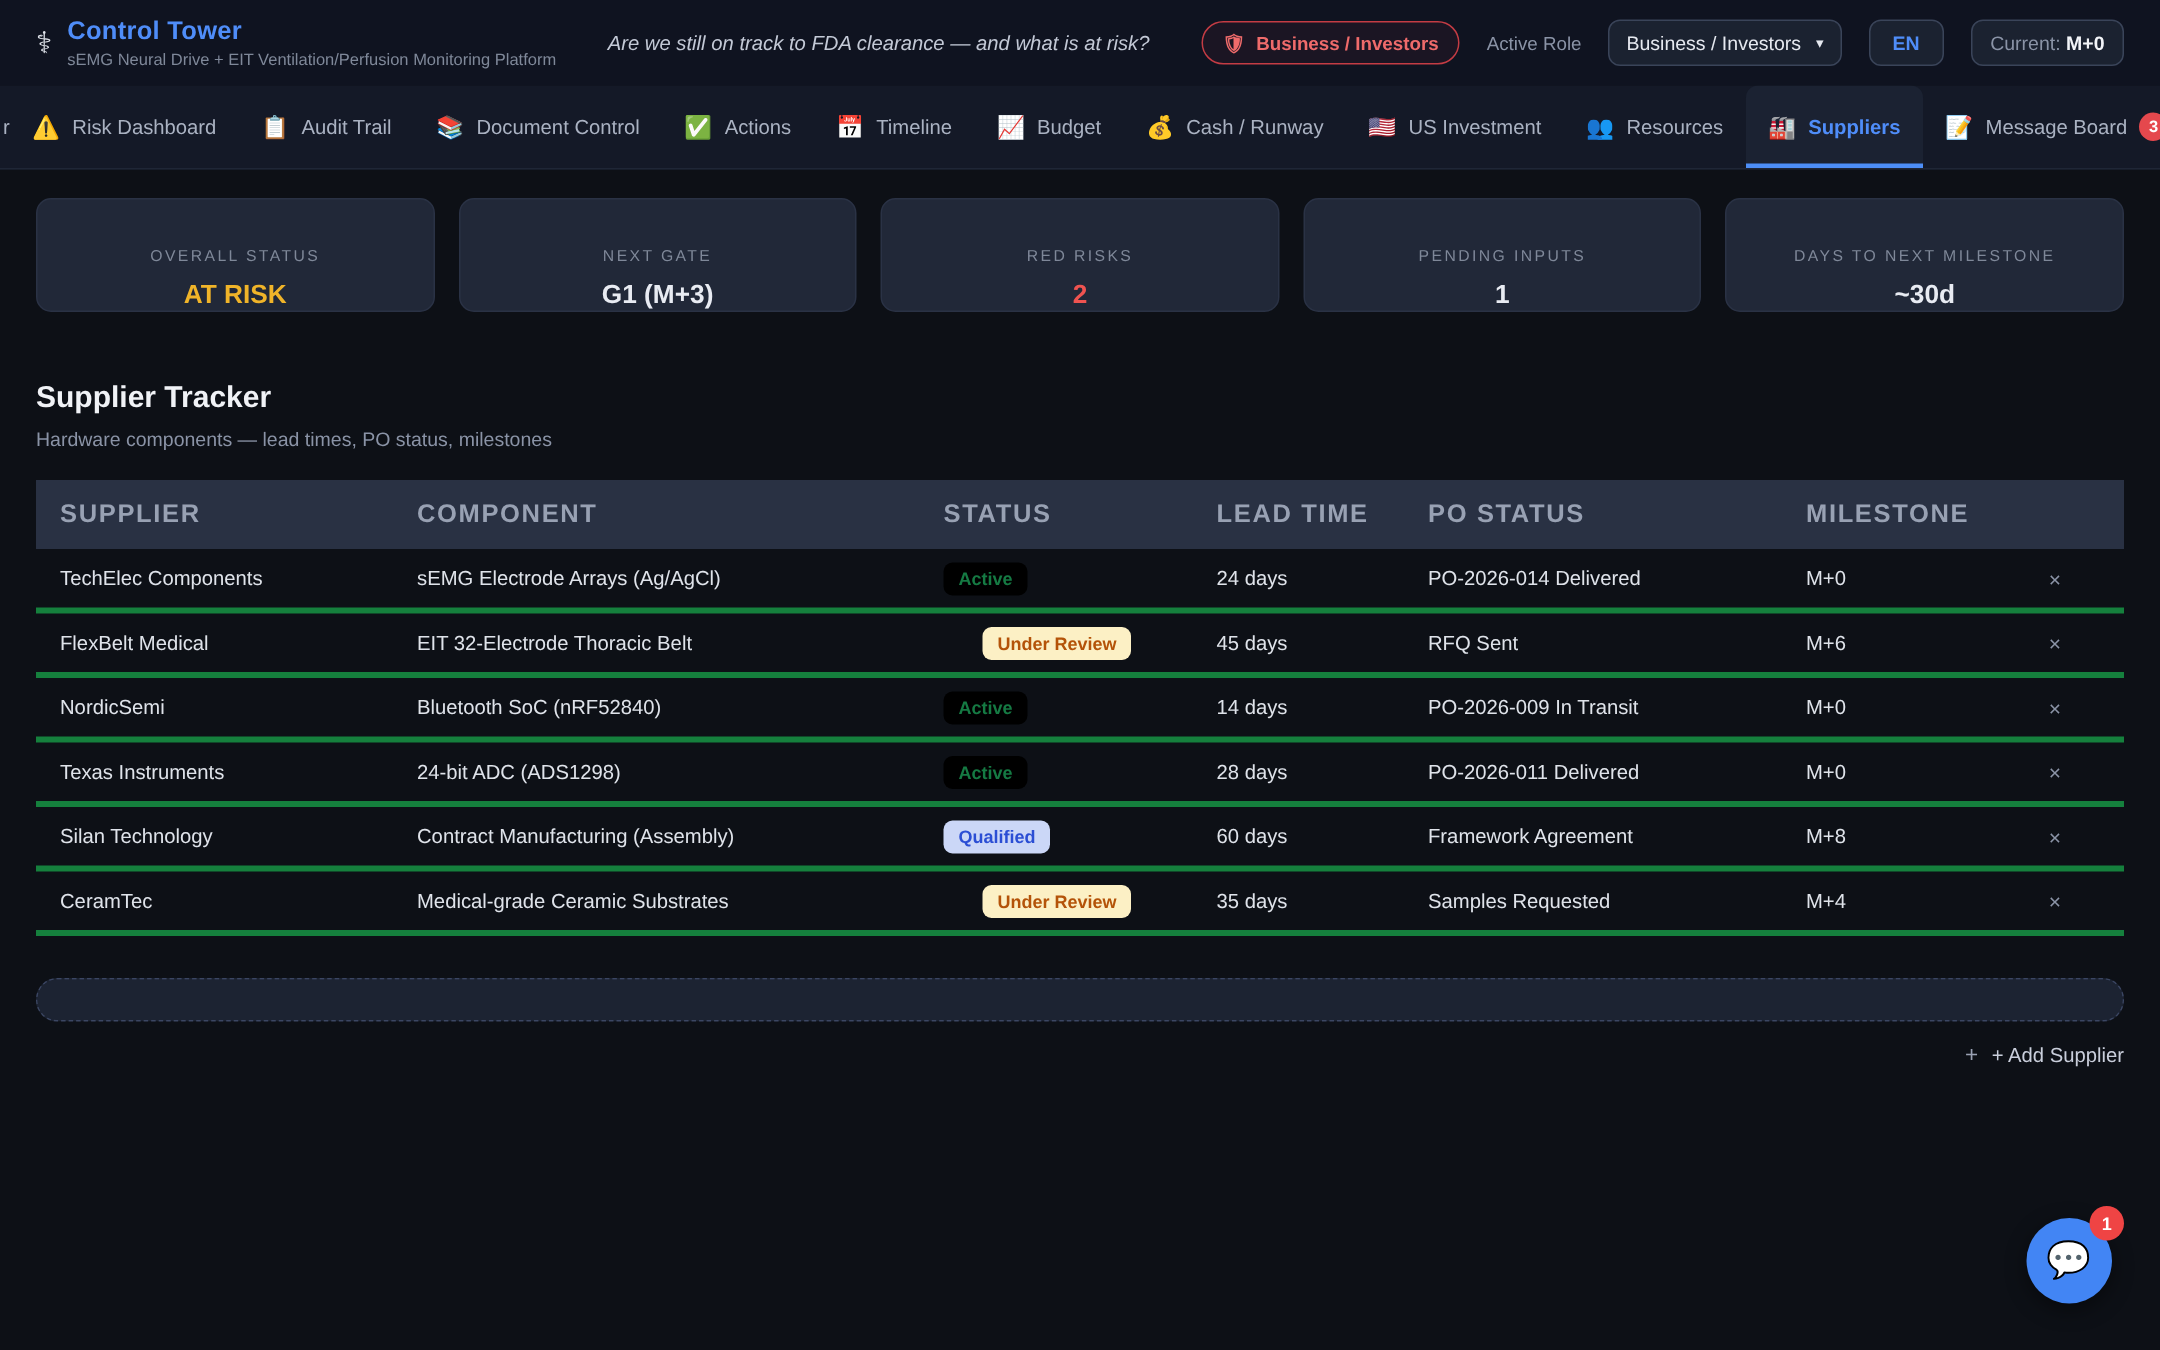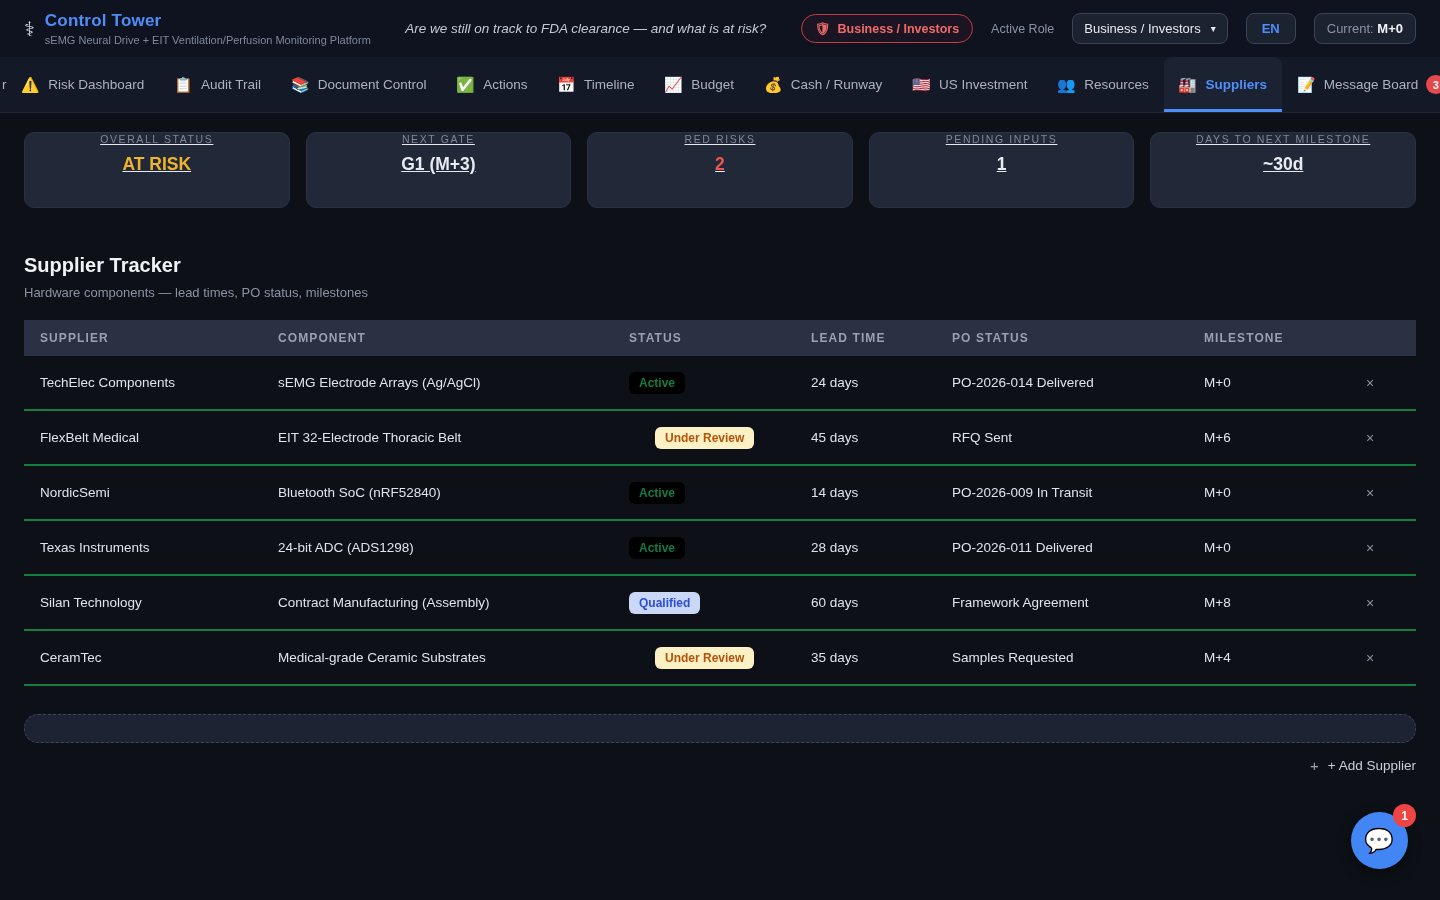--- a/index.html
+++ b/index.html
@@ -57,40 +57,40 @@
   }
   .nav-icon { font-size:15px; }
   .nav-badge {
     background:#e5484d; color:#fff; min-width:19px; height:19px; border-radius:50%;
     font-size:11px; font-weight:700; display:flex; align-items:center; justify-content:center;
   }
   
   .cards { display:flex; gap:16px; margin:19px 24px 0; }
   .card {
     flex:1; background:#212838; border:1px solid #2a3245; border-radius:10px; height:76px;
-    display:flex; flex-direction:column; justify-content:flex-start; align-items:center; gap:9px;text-decoration:underline;
+    display:flex; flex-direction:column; justify-content:flex-end; align-items:center; gap:9px;
   }
   .card-label { font-size:10.5px; letter-spacing:1.6px; color:#7f8899; }
   .card-value { font-size:17.5px; font-weight:700; color:#e8ebf2; }
   
   .section-head { margin:46px 24px 0; }
   .section-title { font-size:20px; font-weight:700; color:#f0f2f6; }
   .section-subtitle { font-size:13px; color:#8a93a6; margin-top:8px; }
   
   .table { margin:20px 24px 0; }
   .thead, .trow {
     display:grid;
     grid-template-columns:238px 351px 182px 141px 252px 120px 1fr;
     align-items:center; padding-left:16px;
   }
   .thead {
-    background:#293143; height:36px; font-size:12px; font-weight:700;
+    background:#293143; height:46px; font-size:17px; font-weight:700;
     letter-spacing:1.1px; color:#98a1b3;
   }
-  .trow { height:55px; border-bottom:2px solid #15803d; font-size:13.5px; color:#dfe3ea; }
+  .trow { height:43px; border-bottom:4px solid #15803d; font-size:13.5px; color:#dfe3ea; }
   .badge {
     display:inline-block; width:max-content; padding:4px 10px; border-radius:6px;
     font-size:12px; font-weight:700;
   }
   .badge.active    { background:#000000; color:#157a43; }
   .badge.review    { background:#fcf0c5; color:#b45309;margin-left:26px; }
   .badge.qualified { background:#cbd7f7; color:#2b4ed4; }
   .row-x { color:#8a93a6; font-size:14px; justify-self:center; cursor:pointer; }
   
   .dropzone {

